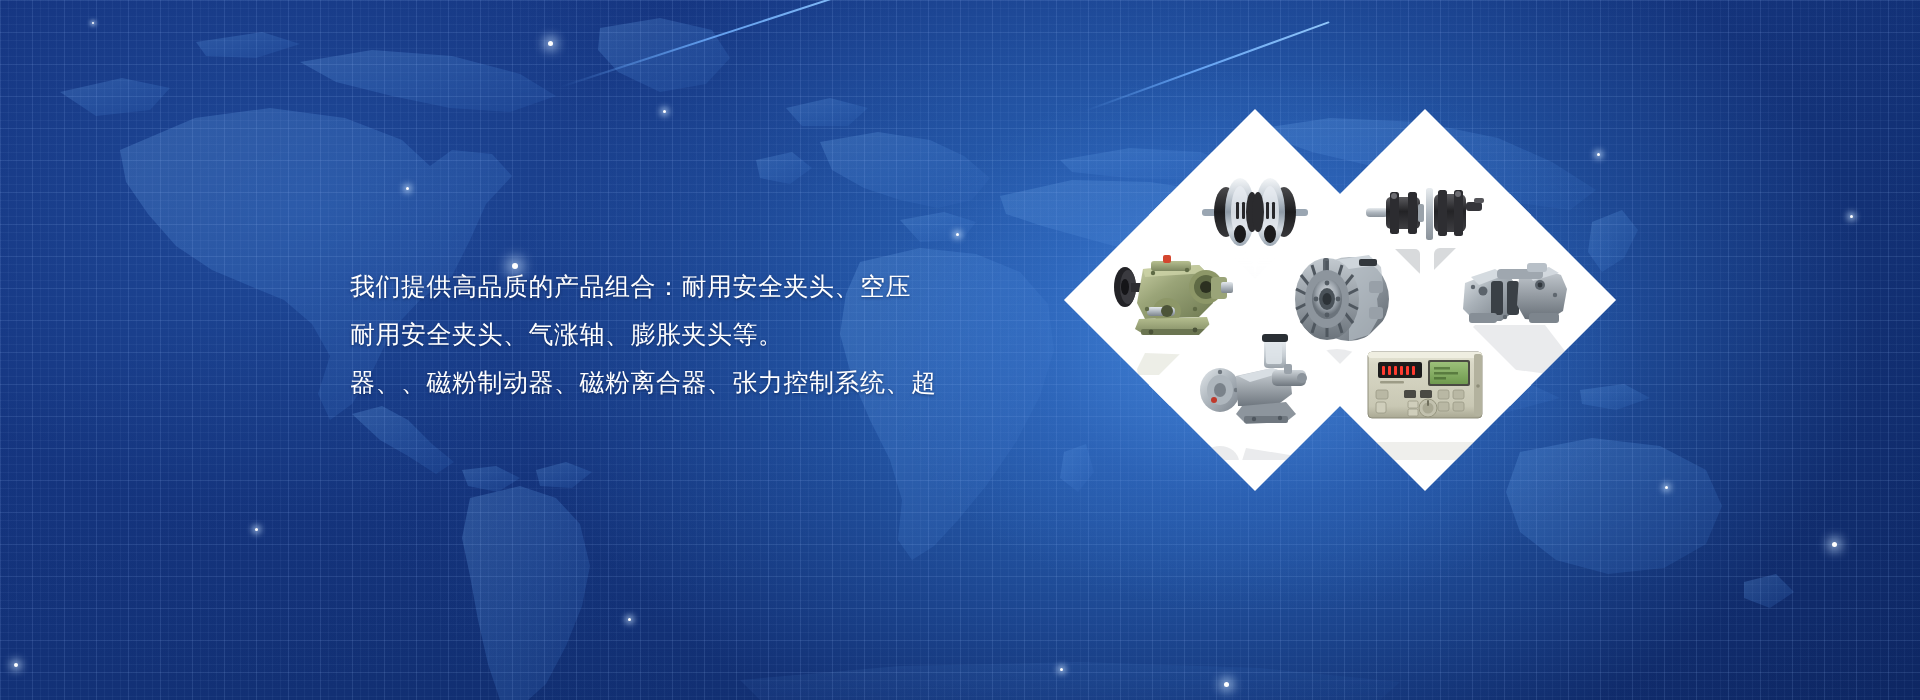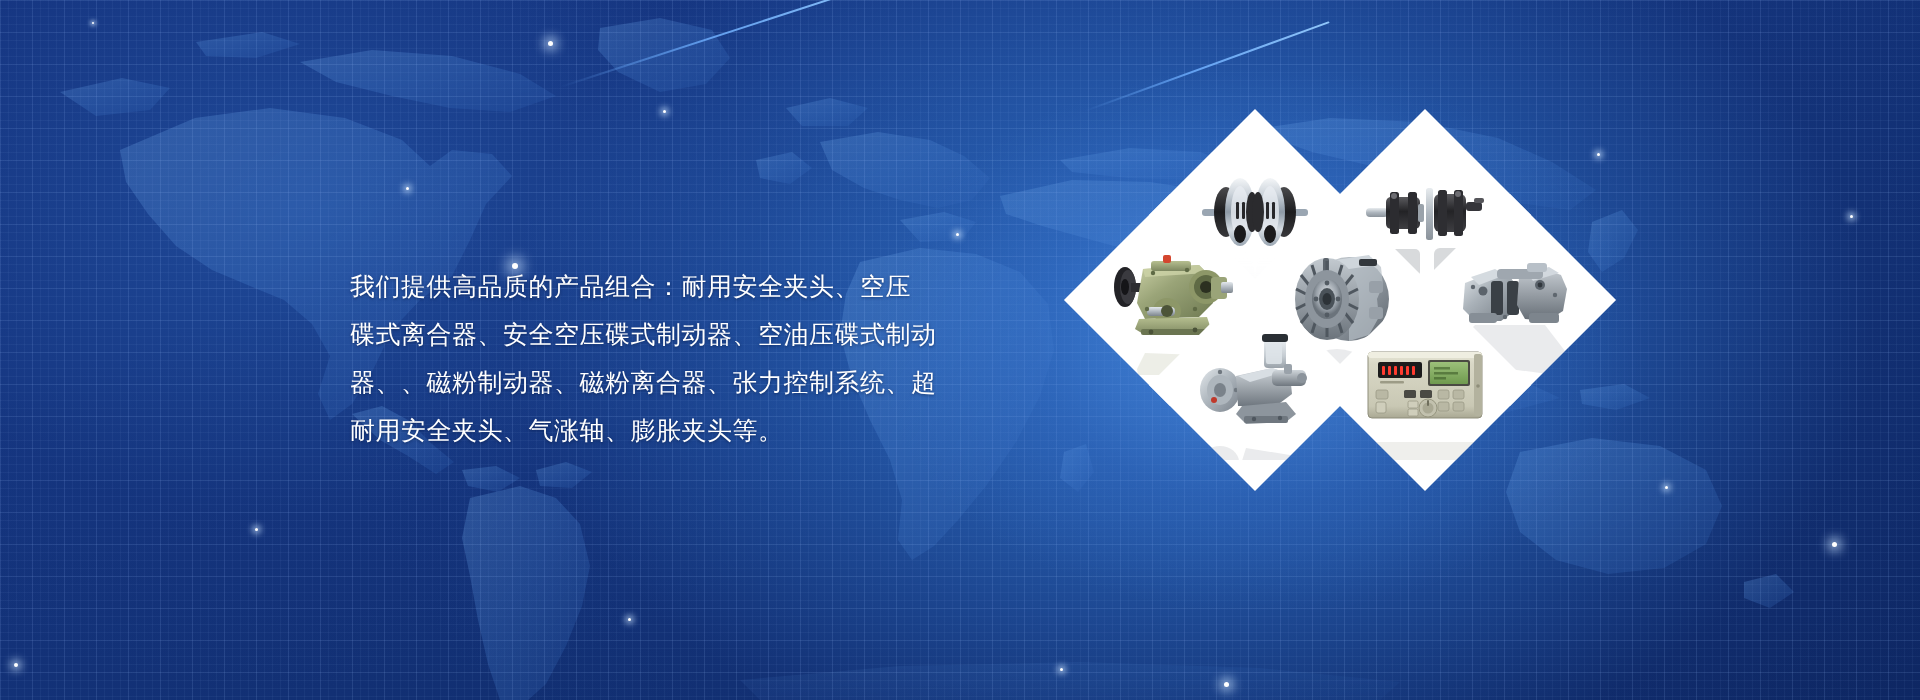--- a/index.html
+++ b/index.html
@@ -192,23 +192,22 @@
       <div class="star" style="left: 1832px; top: 542px; width: 5px; height: 5px; box-shadow: rgba(200, 225, 255, 0.75) 0px 0px 11px 4.5px;"></div>
       <div class="star" style="left: 1224px; top: 682px; width: 5px; height: 5px; box-shadow: rgba(200, 225, 255, 0.75) 0px 0px 11px 4.5px;"></div>
       <div class="star" style="left: 1060px; top: 668px; width: 3px; height: 3px; box-shadow: rgba(200, 225, 255, 0.75) 0px 0px 6.6px 2.7px;"></div>
       <div class="star" style="left: 628px; top: 618px; width: 3px; height: 3px; box-shadow: rgba(200, 225, 255, 0.75) 0px 0px 6.6px 2.7px;"></div>
       <div class="star" style="left: 255px; top: 528px; width: 3px; height: 3px; box-shadow: rgba(200, 225, 255, 0.75) 0px 0px 6.6px 2.7px;"></div>
       <div class="star" style="left: 14px; top: 663px; width: 4px; height: 4px; box-shadow: rgba(200, 225, 255, 0.75) 0px 0px 8.8px 3.6px;"></div>
     </div>
 
   <div class="copy">
     <div class="copy-line">我们提供高品质的产品组合：耐用安全夹头、空压</div>
-    <div class="copy-line">碟式离合器、安全空压碟式制动器、空油压碟式制动</div>
+    <div class="copy-line">耐用安全夹头、气涨轴、膨胀夹头等。</div>
     <div class="copy-line">器、、磁粉制动器、磁粉离合器、张力控制系统、超</div>
-    <div class="copy-line">耐用安全夹头、气涨轴、膨胀夹头等。</div>
   </div>
 
   <div class="mosaic" id="mosaic">
       <div class="dia" title="空压碟式制动器" style="left: 170px; top: 10px;">
         <div class="inner">
           <svg id="art-disc-brake-pair" class="art" viewBox="0 0 150 150">
     <defs>
       <linearGradient id="chr1" x1="0" y1="0" x2="0" y2="1">
         <stop offset="0%" stop-color="#f4f6f8"></stop>
                 <stop offset="22%" stop-color="#cfd6dd"></stop>

